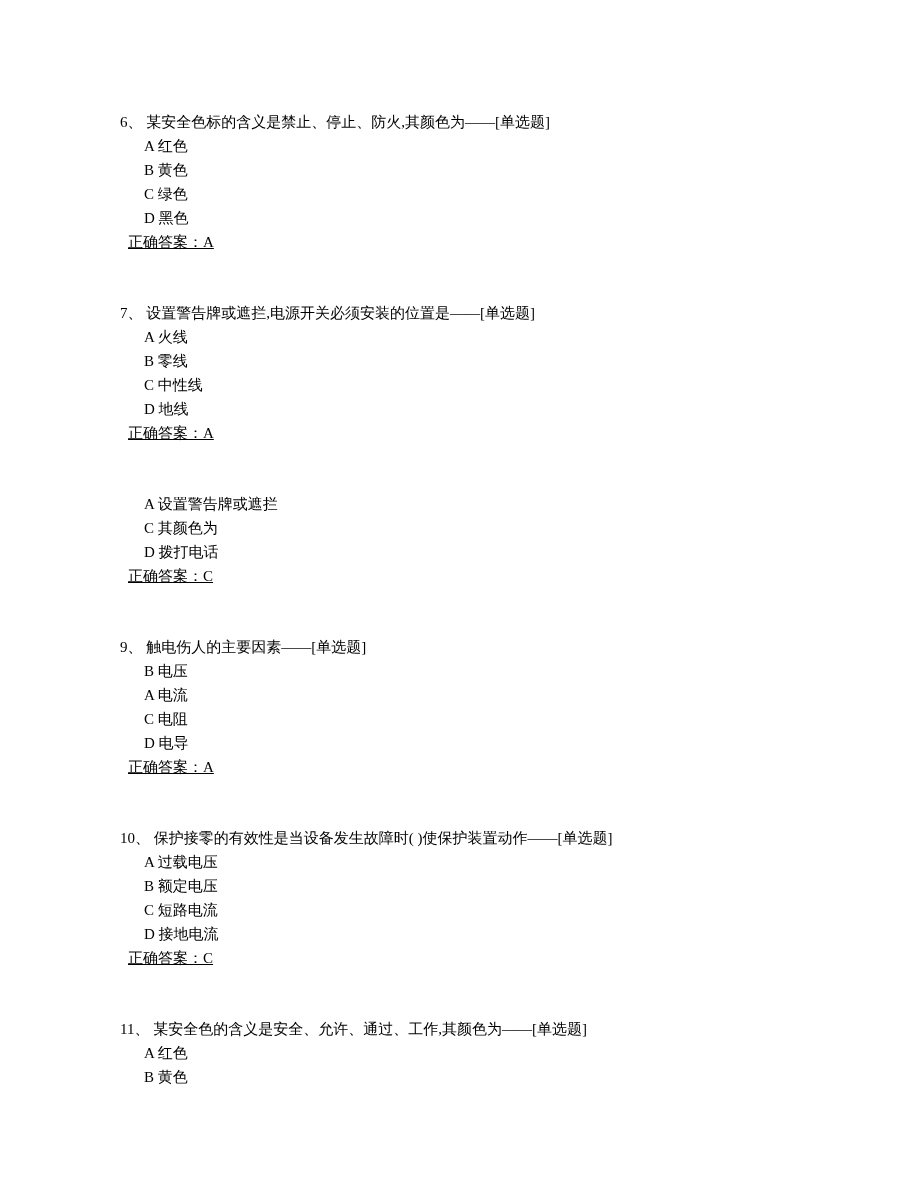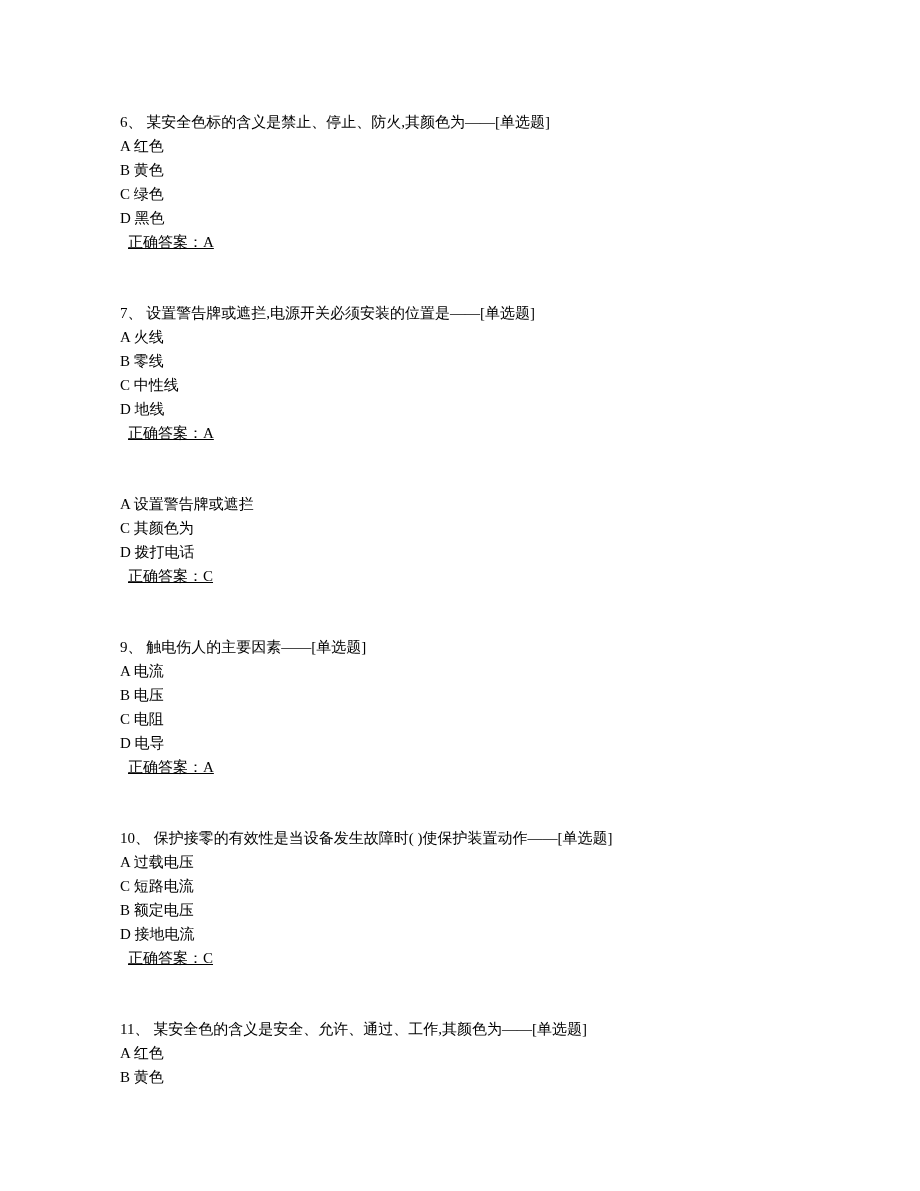--- a/index.html
+++ b/index.html
@@ -14,20 +14,21 @@
       line-height: 1.6;
     }
     .question-block {
       margin-bottom: 47px;
     }
     .question-text {
       margin-bottom: 0;
     }
     .option {
       margin-bottom: 0;
+      margin-left: 24px;
     }
     .answer {
       padding-left: 8px;
       text-decoration: underline;
     }
   </style>
 </head>
 <body>
 
 <div>
@@ -60,35 +61,35 @@
     <div class="option">C 其颜色为</div>
     <div class="option">D 拨打电话</div>
     <div class="answer">正确答案：C</div>
   </div>
 
   <div class="question-block">
     <div class="question-text">
       <span>9、</span>
       <span>触电伤人的主要因素——[单选题]</span>
     </div>
+    <div class="option">B 电压</div>
     <div class="option">A 电流</div>
-    <div class="option">B 电压</div>
     <div class="option">C 电阻</div>
     <div class="option">D 电导</div>
     <div class="answer">正确答案：A</div>
   </div>
 
   <div class="question-block">
     <div class="question-text">
       <span>10、</span>
       <span>保护接零的有效性是当设备发生故障时( )使保护装置动作——[单选题]</span>
     </div>
     <div class="option">A 过载电压</div>
+    <div class="option">B 额定电压</div>
     <div class="option">C 短路电流</div>
-    <div class="option">B 额定电压</div>
     <div class="option">D 接地电流</div>
     <div class="answer">正确答案：C</div>
   </div>
 
   <div class="question-block">
     <div class="question-text">
       <span>11、</span>
       <span>某安全色的含义是安全、允许、通过、工作,其颜色为——[单选题]</span>
     </div>
     <div class="option">A 红色</div>

